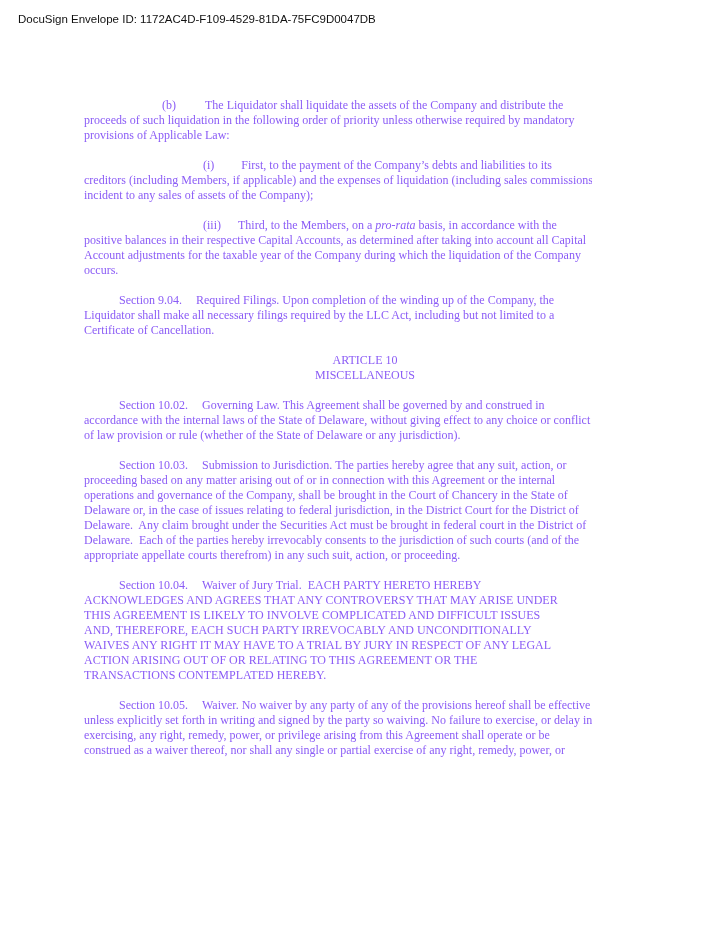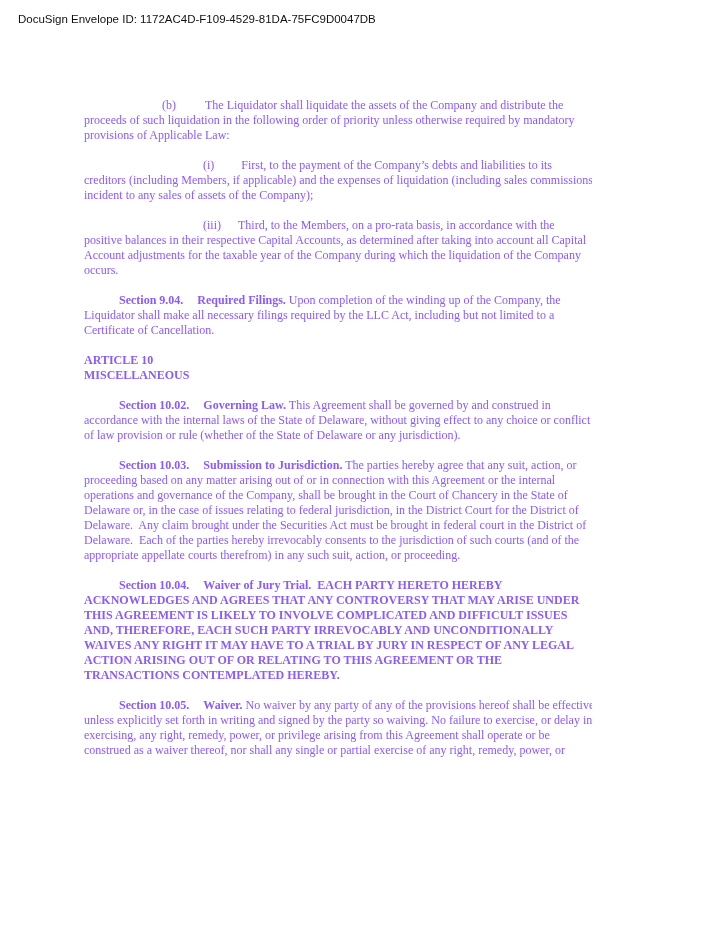--- a/index.html
+++ b/index.html
@@ -5,23 +5,23 @@
   html,body{margin:0;padding:0;background:#ffffff;}
   .page{position:relative;width:592px;height:932px;background:#ffffff;overflow:hidden;}
   .ds-header{position:absolute;left:18px;top:13px;font-family:"Liberation Sans",sans-serif;
              font-size:11.5px;color:#111;white-space:pre;}
   .doc-body{position:absolute;left:84px;top:98px;width:562px;color:#8b5cf6;
             font-family:"Liberation Serif",serif;font-size:12px;line-height:15px;}
   .para{margin:0 0 15px 0;white-space:pre-wrap;}
   .ind-b{text-indent:78px;}
   .ind-i{text-indent:119px;}
   .ind-s{text-indent:35px;}
-  .center-h{text-align:left;font-weight:bold;}
-  .r-b{font-weight:bold;margin-top:38px;}
-  .r-i{}
+  .center-h{text-align:center;font-weight:bold;}
+  .r-b{font-weight:normal;margin-top:38px;}
+  .r-i{font-style:italic;}
   .gap{display:inline-block;}
   .page-num{position:absolute;left:0;top:855px;width:720px;text-align:center;
             font-family:"Liberation Serif",serif;font-size:13.4px;color:#000;}
 </style>
 </head>
 <body>
 
 <div class="page">
   <div class="ds-header">DocuSign Envelope ID: 1172AC4D-F109-4529-81DA-75FC9D0047DB</div>
 

